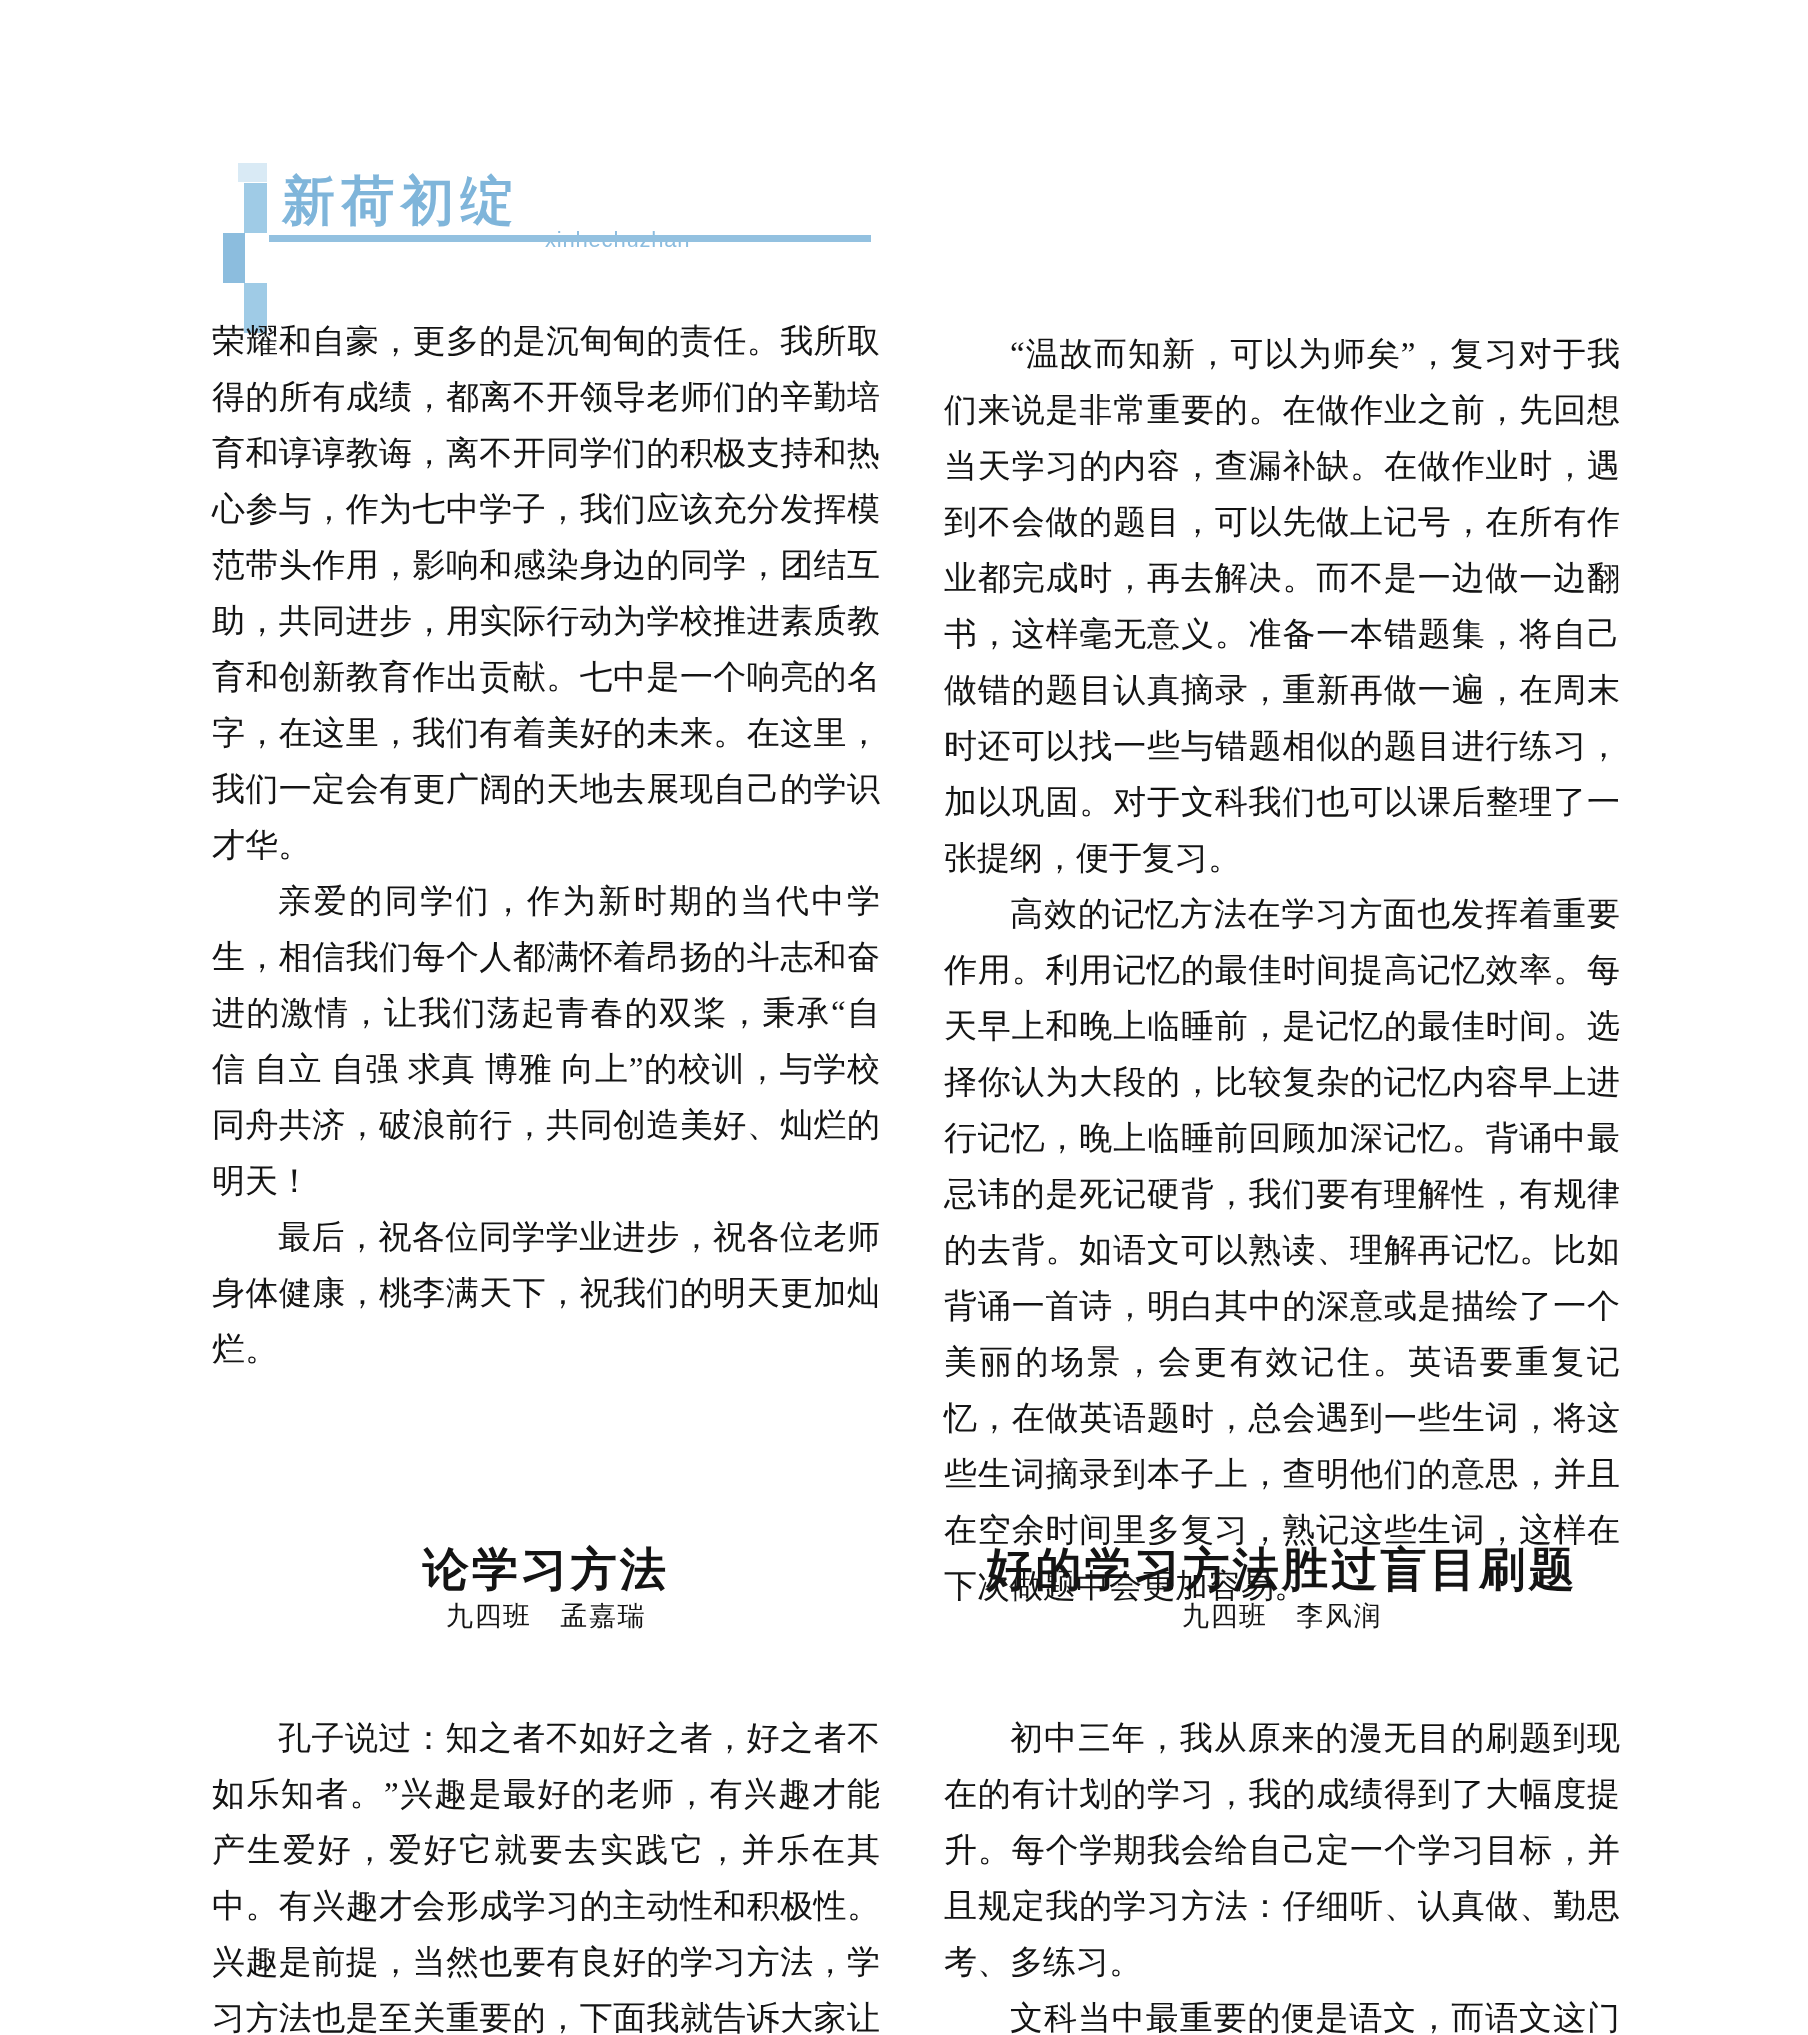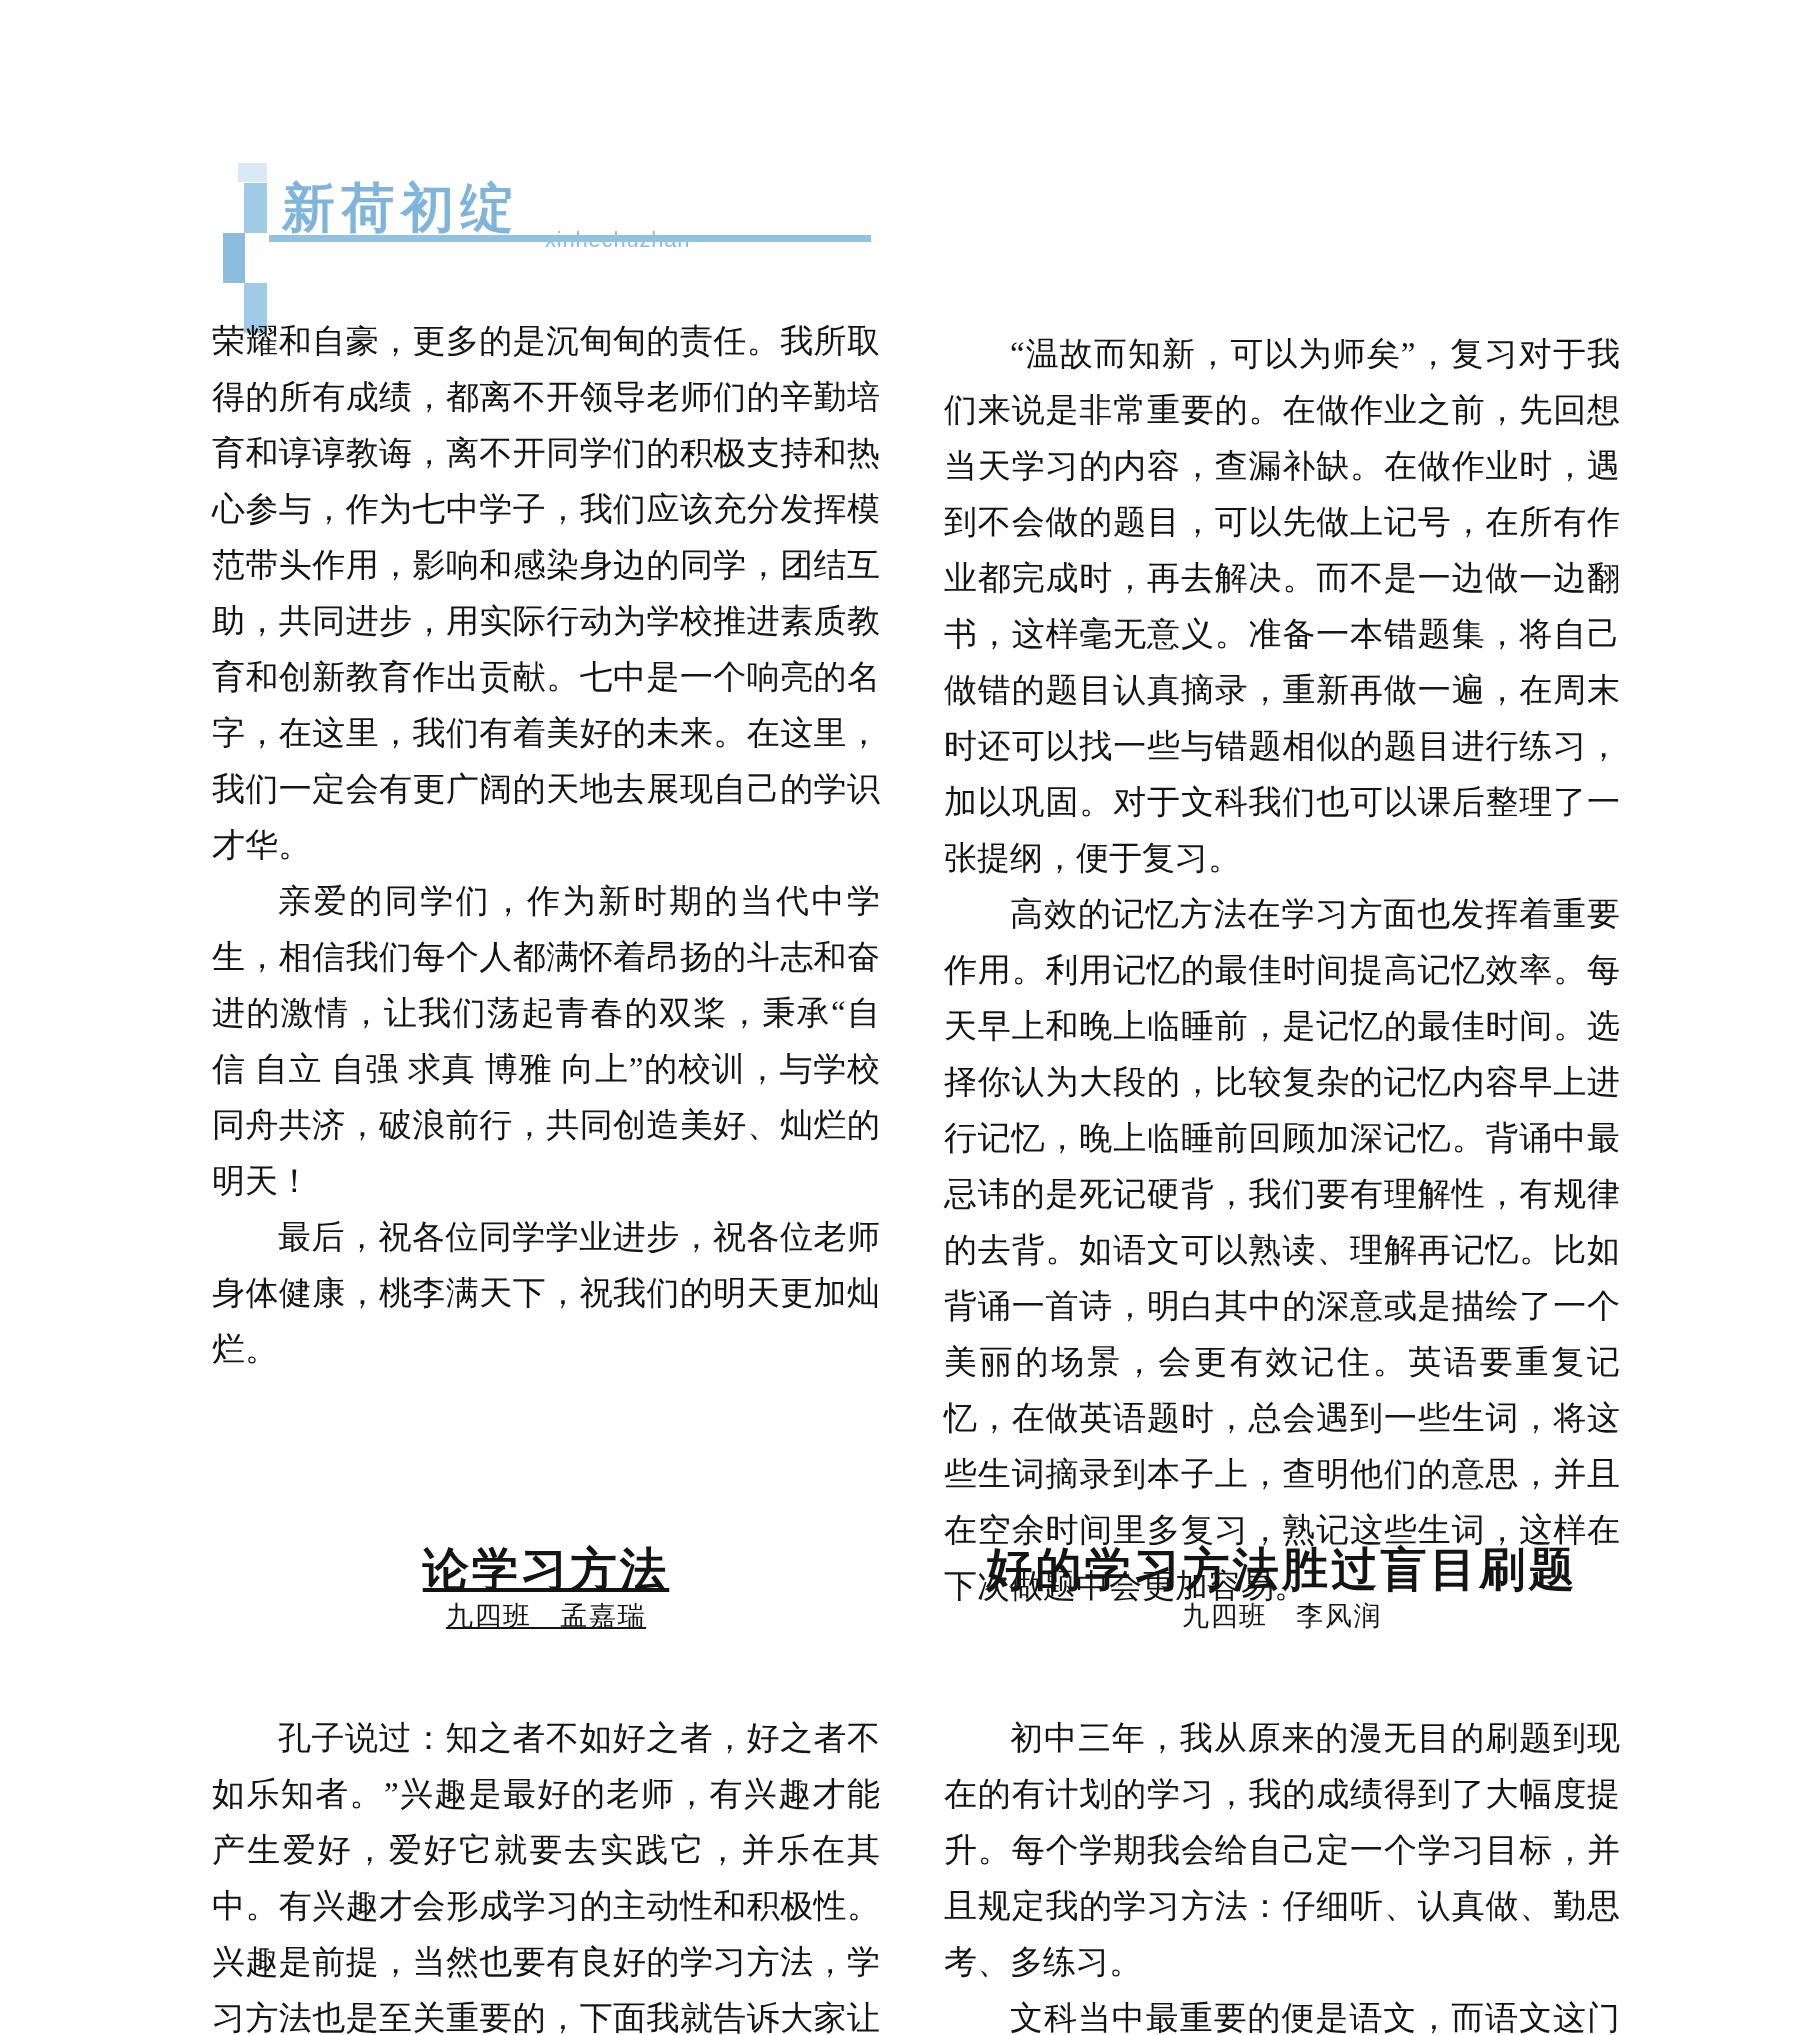--- a/index.html
+++ b/index.html
@@ -13,21 +13,21 @@
   }
   
   .hdr-sq{position:absolute;}
   .sq1{left:238px;top:163px;width:28.5px;height:19px;background:#d9eaf5;}
   .sq2{left:244px;top:183px;width:23px;height:50px;background:#9fcbe6;}
   .sq3{left:223px;top:233px;width:21.6px;height:50px;background:#8cbdde;}
   .sq4{left:244px;top:283px;width:23px;height:50px;background:#9fcbe6;}
   .logo-cn{
     position:absolute;left:282px;top:175px;
     font-size:53px;line-height:53px;font-weight:bold;
-    letter-spacing:6.5px;color:#7fb5da;white-space:nowrap;margin-top:7px;
+    letter-spacing:6.5px;color:#7fb5da;white-space:nowrap;
   }
   .logo-py{
     position:absolute;left:545px;top:206px;
     font-family:"Liberation Sans","DejaVu Sans",sans-serif;
     font-size:22px;line-height:22px;color:#8bbcdf;letter-spacing:0.8px;
     white-space:nowrap;
     margin-top:23px;
   }
   .hdr-rule{
     position:absolute;left:269px;top:235px;width:602px;height:6.5px;
@@ -41,21 +41,21 @@
   }
   .para{margin:0;}
   .para.ind{text-indent:2em;}
   #left-lead {left:212px; top:313px; width:668px;}
   #right-lead{left:944px;top:326px; width:676px;}
   #left-body {left:212px; top:1710px;width:668px;}
   #right-body{left:944px;top:1710px;width:676px;}
   .title-block{
     position:absolute;top:1539px;text-align:center;
   }
-  #left-title {left:212px; width:668px;text-decoration:underline;}
+  #left-title {left:212px; width:668px;}
   #right-title{left:944px;width:676px;}
   .article-title{
     margin:0;font-size:46px;line-height:61px;font-weight:bold;
     letter-spacing:3.3px;white-space:nowrap;
   }
   .byline{
     font-size:27px;line-height:33px;letter-spacing:1.6px;
   }
 </style>
 </head>

